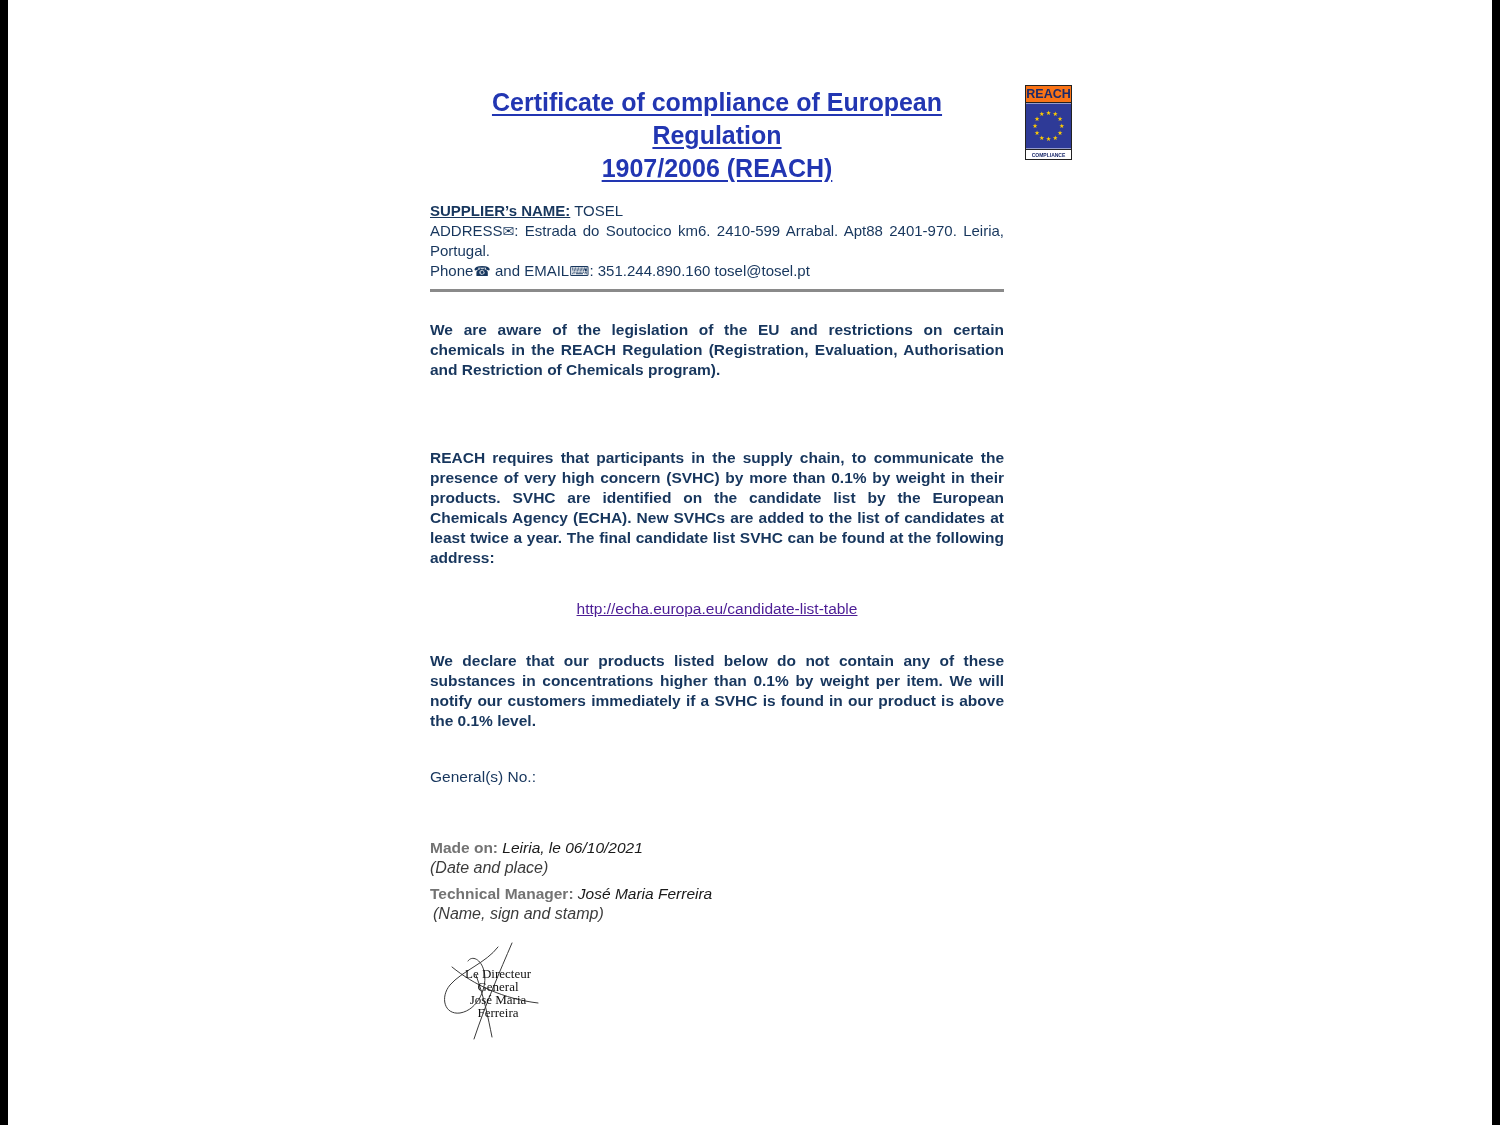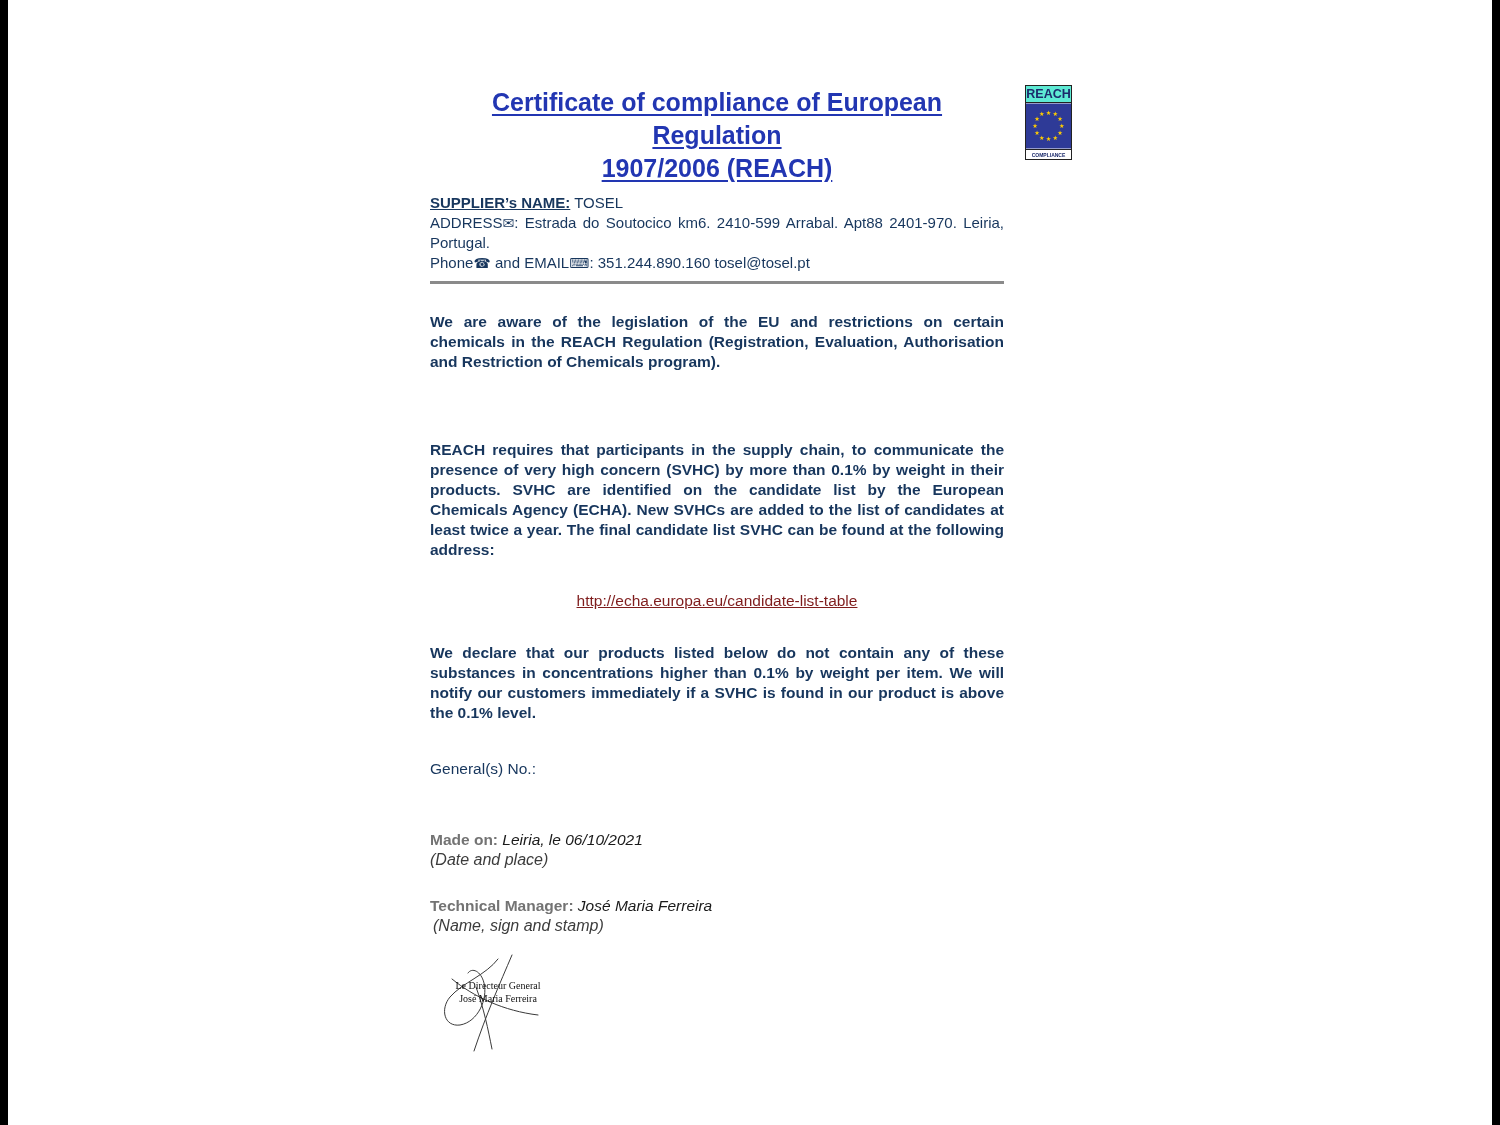--- a/index.html
+++ b/index.html
@@ -11,62 +11,62 @@
     overflow: hidden;
   }
   .page { position: absolute; inset: 0; background: #ffffff; }
   .edge { position: absolute; top: 0; bottom: 0; width: 8px; background: #000; }
   .edge.left { left: 0; }
   .edge.right { right: 0; }
 
   
   .reach-logo { position: absolute; left: 1025px; top: 85px; width: 47px; }
   .logo-top {
-    border: 1.5px solid #222; border-bottom: none; background: #5eead4;
+    border: 1.5px solid #222; border-bottom: none; background: #f97316;
     color: #1b2a6b; font-weight: bold; font-size: 12.5px; text-align: center;
     padding: 1px 0; letter-spacing: 0px;
   }
   .logo-flag { display: block; width: 47px; height: 47px; border: 1.5px solid #222; border-bottom: none; }
   .logo-bottom {
     border: 1.5px solid #222; background: #fff; color: #1b2a6b;
     font-weight: bold; font-size: 5px; text-align: center; padding: 1.5px 0;
   }
 
   
   .content { position: absolute; left: 430px; top: 86px; width: 574px; color: #17365d; }
 
-  .title { text-align: center; color: #2236b2; font-size: 25px; font-weight: bold; line-height: 1.32; margin-bottom: 8px; }
+  .title { text-align: center; color: #2236b2; font-size: 25px; font-weight: bold; line-height: 1.32; margin-bottom: 16px; }
   .title-line { text-decoration: underline; text-underline-offset: 3px; }
 
   .supplier-line { font-size: 15px; line-height: 20px; text-align: justify; color: #17365d; }
   .label-bu { font-weight: bold; text-decoration: underline; }
   .icon { font-family: "DejaVu Sans", sans-serif; font-size: 14px; }
 
   .divider { border-top: 3px solid #8a8a8a; margin-top: 8px; margin-bottom: 28px; }
 
   .body-para { font-size: 15.5px; line-height: 20px; text-align: justify; color: #17365d; font-weight: bold; }
   .mt-p2 { margin-top: 33px; }
   .mt-p3 { margin-top: 68px; }
   .link-wrap { margin-top: 32px; text-align: center; }
-  .doc-link { color: #7f1d1d; text-decoration: underline; font-size: 15.5px; cursor: pointer; }
+  .doc-link { color: #4c1d95; text-decoration: underline; font-size: 15.5px; cursor: pointer; }
   .mt-p4 { margin-top: 33px; }
   .articles { margin-top: 37px; font-size: 15.5px; }
 
   .made-on { margin-top: 53px; font-size: 15.5px; }
   .label-bold { font-weight: bold; color: #737373; }
   .value-italic { font-style: italic; color: #1a1a1a; }
   .note { margin-top: 2px; font-size: 16px; font-style: italic; color: #3c3c3c; }
-  .tech-manager { margin-top: 28px; font-size: 15.5px; }
+  .tech-manager { margin-top: 8px; font-size: 15.5px; }
   .note2 { padding-left: 3px; }
 
   .signature { position: relative; margin-top: 18px; margin-left: 4px; width: 150px; height: 100px; }
   .signature svg { position: absolute; left: 0; top: 0; }
   .sig-text {
     position: absolute; left: 18px; top: 26px; width: 92px; text-align: center;
-    font-family: "Liberation Serif", serif; font-size: 10px; color: #111; line-height: 13px;
+    font-family: "Liberation Serif", serif; font-size: 13px; color: #111; line-height: 13px;
   }
 </style>
 </head>
 <body>
 
 <div class="page">
 
   <div class="edge left"></div>
   <div class="edge right"></div>
 

